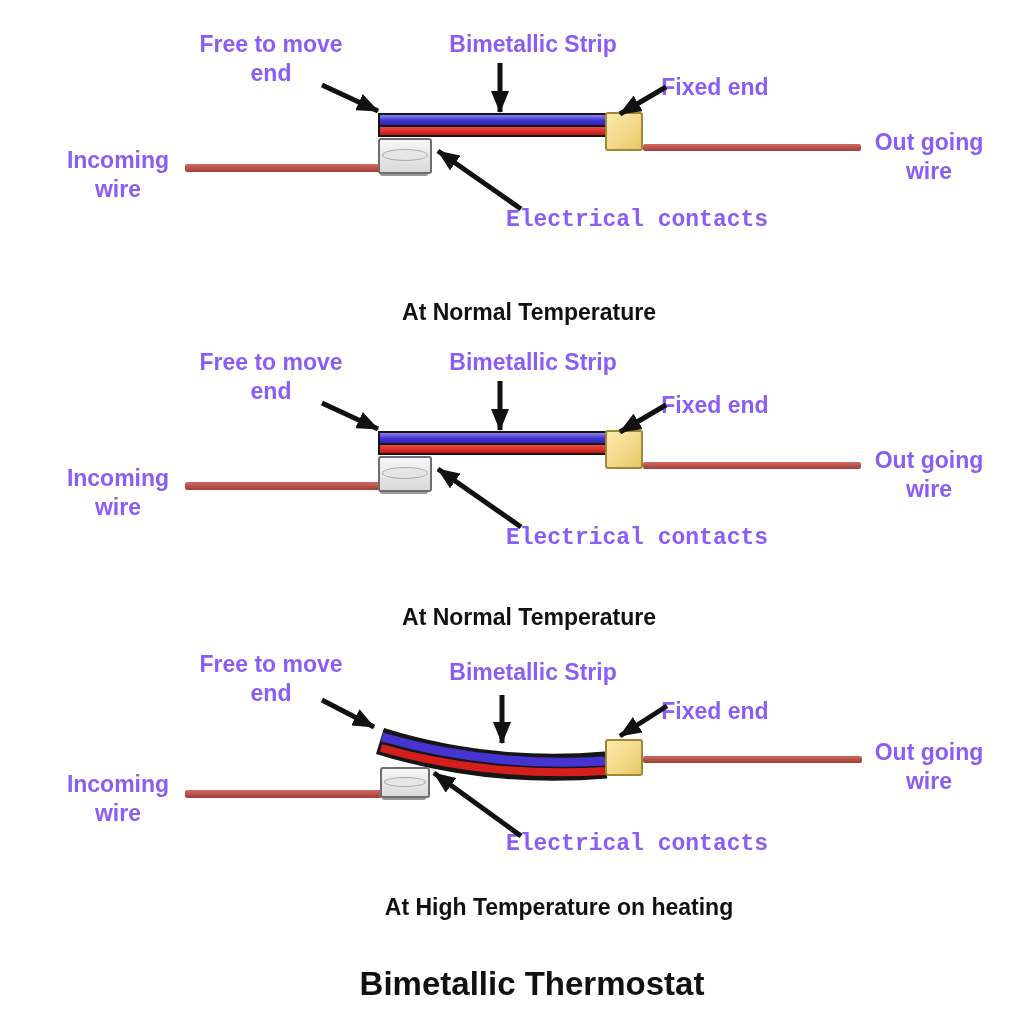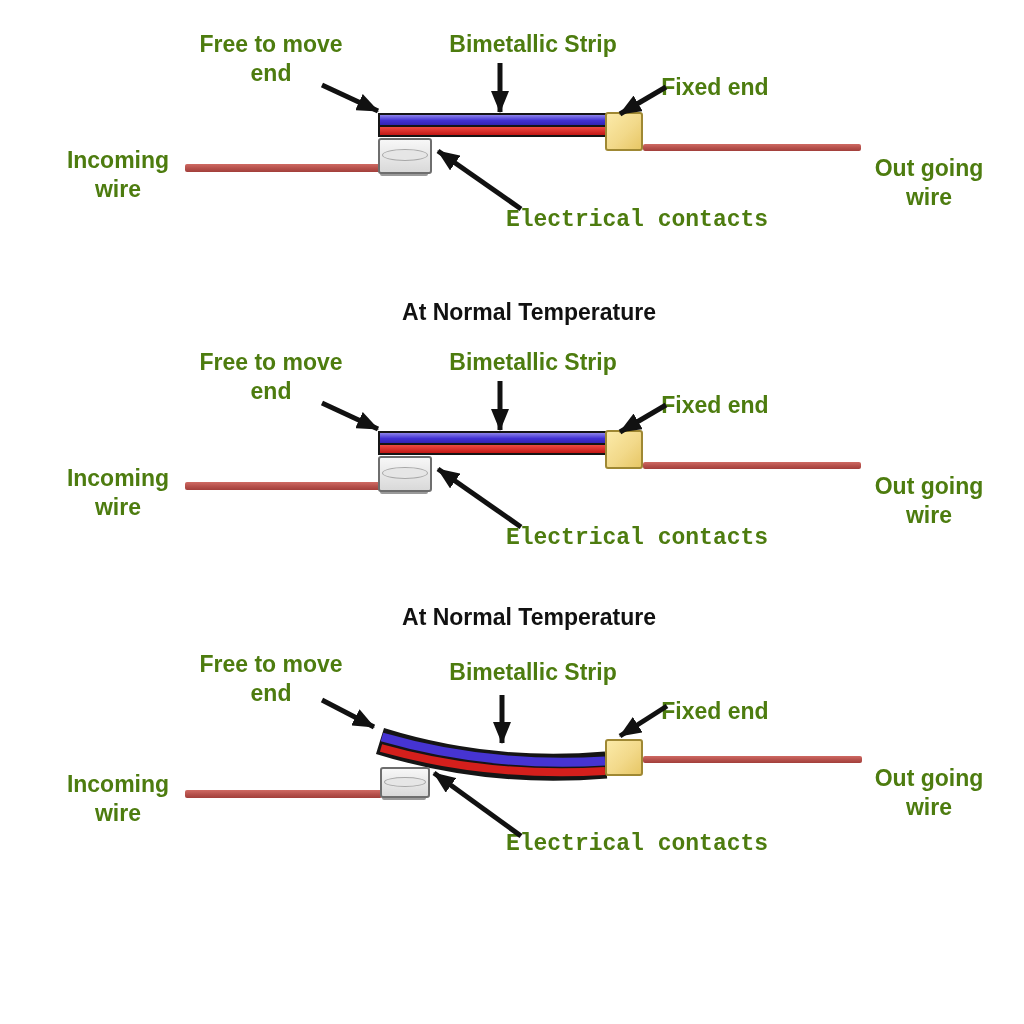--- a/index.html
+++ b/index.html
@@ -5,26 +5,26 @@
   html,body{margin:0;padding:0;background:#ffffff;}
   .stage{position:relative;width:1024px;height:1024px;background:#ffffff;overflow:hidden;
          font-family:"Liberation Sans","DejaVu Sans",sans-serif;color:#111;}
   .panel{position:absolute;left:0;width:1024px;height:270px;}
   #panel1{top:0;}
   #panel2{top:318px;}
   #panel3{top:620px;}
 
   
   .lbl{position:absolute;transform:translateX(-50%);text-align:center;font-weight:bold;
-       font-size:23px;line-height:29px;white-space:nowrap;color:#4d7c0f;}
+       font-size:23px;line-height:29px;white-space:nowrap;color:#8b5cf6;}
   .lbl-free{left:271px;top:30px;}
   .lbl-bimetal{left:533px;top:30px;}
   .lbl-fixed{left:715px;top:58px;margin-top:15px;}
   .lbl-incoming{left:118px;top:146px;text-align:center;}
-  .lbl-outgoing{left:929px;top:128px;margin-top:26px;}
+  .lbl-outgoing{left:929px;top:128px;}
   .lbl-contacts{left:637px;top:206px;font-family:Liberation Mono, monospace;}
   .panel-hot .lbl-bimetal{top:38px;}
   .panel-hot .lbl-fixed{top:62px;}
   .panel-hot .lbl-incoming{top:150px;}
   .panel-hot .lbl-outgoing{top:118px;}
   .panel-hot .lbl-contacts{top:210px;}
 
   
   .wire{position:absolute;height:8px;border-radius:2px;z-index:1;
         background:linear-gradient(#cf6a63,#b5504b 55%,#a23f3b);}
@@ -161,20 +161,22 @@
     <svg class="curved-strip" width="245" height="70" viewBox="0 0 245 70">
       <path d="M 10,21 Q 119,55 236,45" fill="none" stroke="#151515" stroke-width="27"></path>
       <path d="M 12,17 Q 119,48 235,41" fill="none" stroke="#4634d2" stroke-width="9"></path>
       <path d="M 11,28 Q 118,58 235,51" fill="none" stroke="#d41f1c" stroke-width="8"></path>
     </svg>
     <div class="block"></div>
   </section>
 
   <div class="caption" id="caption1">At Normal Temperature</div>
   <div class="caption" id="caption2">At Normal Temperature</div>
+  <div class="caption" id="caption3">At High Temperature on heating</div>
+  <div class="main-title">Bimetallic Thermostat</div>
 
   <svg class="arrows" width="1024" height="1024" viewBox="0 0 1024 1024">
     <defs>
       <marker id="ah" markerUnits="userSpaceOnUse" markerWidth="22" markerHeight="18" refX="21" refY="9" orient="auto">
         <path d="M0,0 L22,9 L0,18 Z" fill="#111"></path>
       </marker>
     </defs>
 
     <line x1="322" y1="85" x2="378" y2="111" stroke="#111" stroke-width="5" marker-end="url(#ah)"></line>
     <line x1="500" y1="63" x2="500" y2="112" stroke="#111" stroke-width="5" marker-end="url(#ah)"></line>

